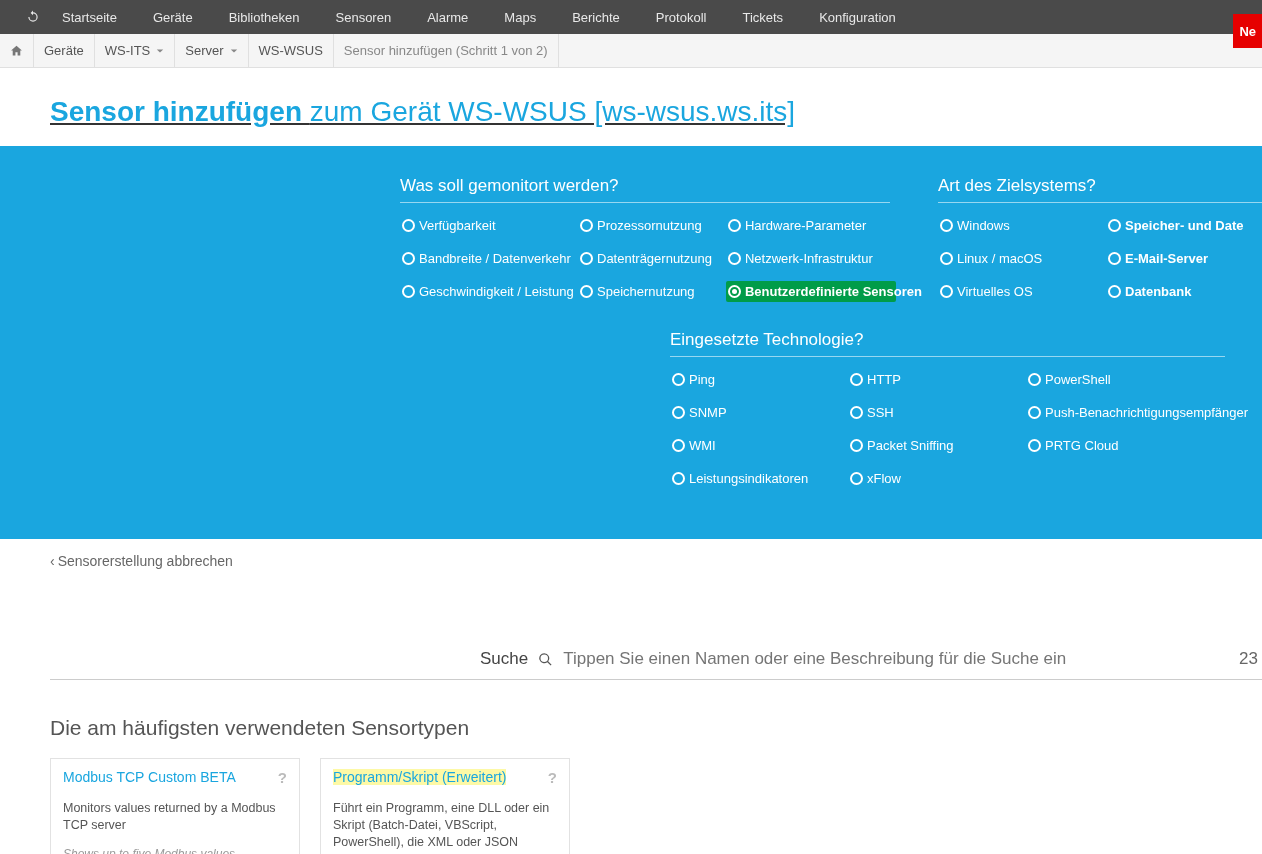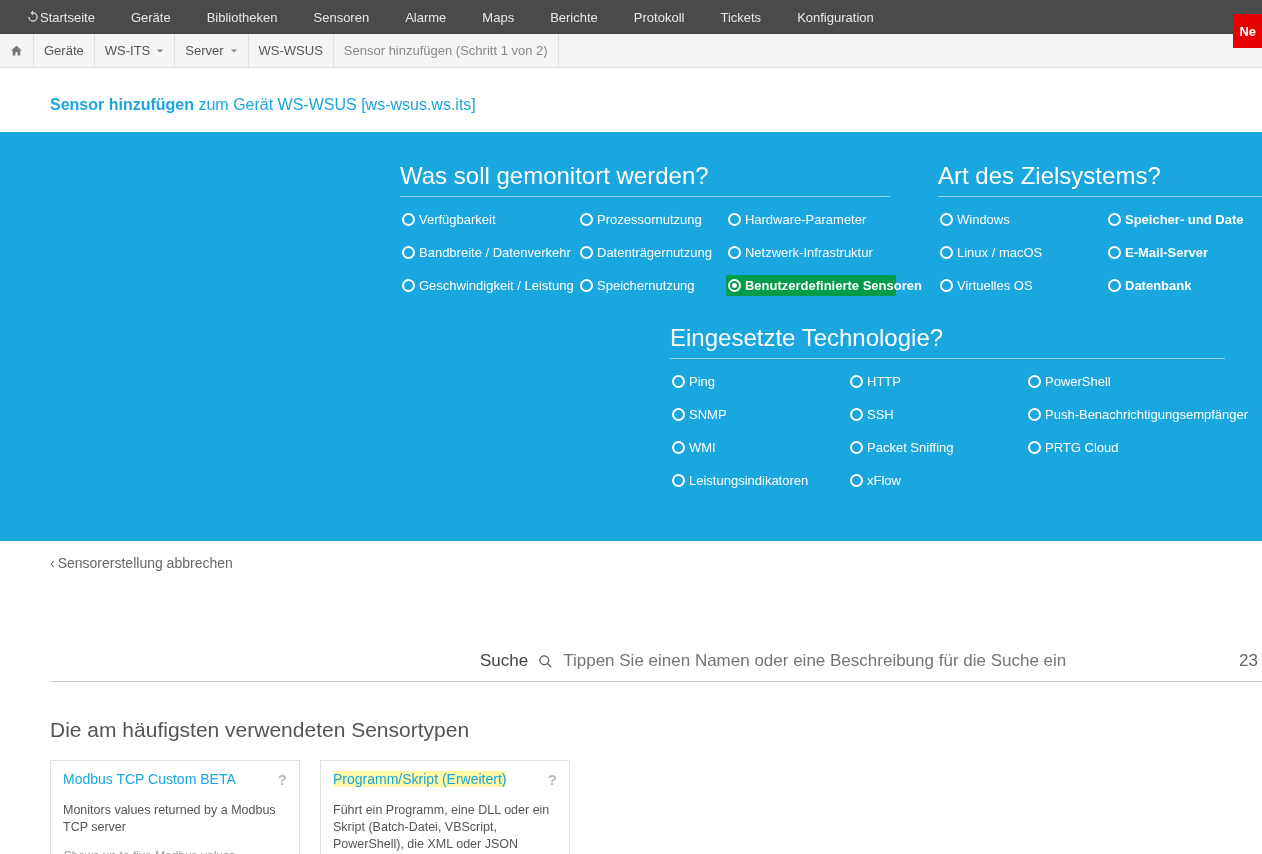--- a/index.html
+++ b/index.html
@@ -1,35 +1,35 @@
 <!DOCTYPE html>
 <html><head>
 <meta charset="utf-8">
 <style>
 * { box-sizing: border-box; margin: 0; padding: 0; font-family: Arial, Helvetica, sans-serif; }
 body { background: #fff; color: #333; font-size: 13px; overflow-x: hidden; }
 .topnav { background: #4a4a4a; color: #e8e8e8; display: flex; align-items: center; height: 34px; padding: 0 8px; position: relative; }
 .topnav .nav-item { padding: 0 18px; font-size: 13px; cursor: pointer; }
-.topnav .home-item { display: flex; align-items: center; gap: 0; padding-right: 18px; text-align: right; }
+.topnav .home-item { display: flex; align-items: center; gap: 22px; padding-right: 18px; text-align: right; }
 .topnav .home-item svg { width: 14px; height: 14px; fill: #e8e8e8; }
 .topnav .new-btn { position: absolute; right: 0; top: 14px; height: 34px; background: #e60000; color: #fff; padding: 0 6px; display: flex; align-items: center; font-size: 13px; font-weight: bold; }
 .breadcrumb { background: #f5f5f5; border-bottom: 1px solid #e0e0e0; display: flex; align-items: stretch; height: 34px; }
 .breadcrumb .crumb { border-right: 1px solid #e0e0e0; padding: 0 10px; display: flex; align-items: center; gap: 6px; font-size: 13px; color: #555; cursor: pointer; }
 .breadcrumb .crumb svg.home { width: 13px; height: 13px; fill: #777; }
 .breadcrumb .crumb svg.caret { width: 8px; height: 8px; fill: #888; }
 .breadcrumb .crumb.last { color: #888; cursor: default; }
 .page { padding: 28px 0 0 50px; }
-.title-row { font-size: 16px; margin-bottom: 18px; }
+.title-row { font-size: 28px; margin-bottom: 18px; text-decoration: underline; }
 .title-row .title-strong { color: #1aa6df; font-weight: bold; }
 .title-row .title-rest { color: #1aa6df; font-weight: normal; }
 .blue-panel { background: #1aa6df; color: #fff; padding: 30px 0 50px 0; width: calc(100% + 0px); }
 .blue-inner { display: flex; padding-left: 400px; gap: 48px; }
 .filter-col { flex-shrink: 0; }
 .filter-col.first { width: 490px; }
-.filter-title { font-size: 24px; font-weight: normal; border-bottom: 1px solid rgba(255,255,255,0.55); padding-bottom: 6px; margin-bottom: 12px; }
+.filter-title { font-size: 17px; font-weight: normal; border-bottom: 1px solid rgba(255,255,255,0.55); padding-bottom: 6px; margin-bottom: 12px; }
 .opts { display: flex; gap: 8px; }
 .opt-col { display: flex; flex-direction: column; gap: 12px; }
 .opt { display: flex; align-items: center; gap: 4px; font-size: 13px; cursor: pointer; white-space: nowrap; padding: 3px 6px 3px 2px; }
 .opt .radio { width: 13px; height: 13px; border: 2px solid #fff; border-radius: 50%; flex-shrink: 0; position: relative; }
 .opt.selected { background: #009c49; border-radius: 2px; font-weight: bold; }
 .opt.selected .radio::after { content: ""; position: absolute; inset: 2px; background: #fff; border-radius: 50%; }
 .tech-row { padding-left: 670px; margin-top: 28px; }
 .tech-row .filter-title { width: 555px; }
 .cancel-row { padding: 14px 0 0 50px; background: #fff; }
 .cancel-link { color: #666; font-size: 14px; cursor: pointer; display: inline-flex; align-items: center; gap: 3px; }

